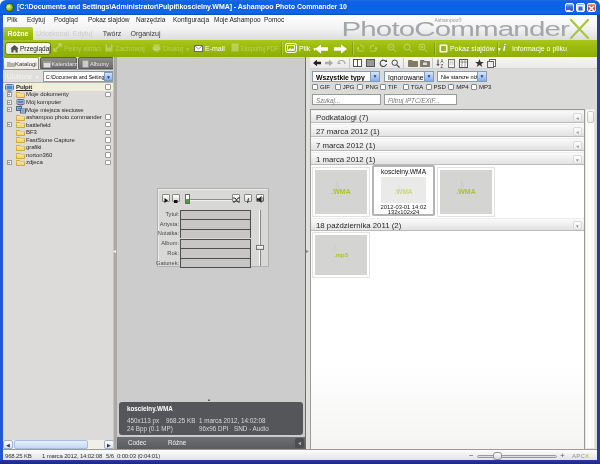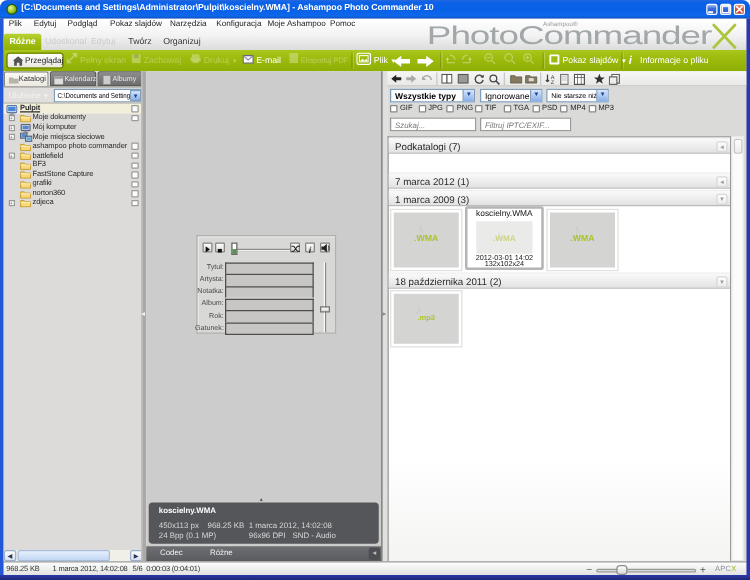--- a/index.html
+++ b/index.html
@@ -443,26 +443,30 @@
  </div>
 
  <div class="rinput" style="left:2px;top:37px;width:69px;">Szukaj...</div>
  <div class="rinput" style="left:74px;top:37px;width:73px;">Filtruj IPTC/EXIF...</div>
 
  <div class="abs" id="rlist" style="left:0px;top:52px;width:275px;height:340px;background:linear-gradient(#ffffff 75%,#f4f4f3);border:1px solid #9a9a9a;border-bottom:none;">
    <div class="ghead" style="top:0px;">
         <span>Podkatalogi (7)</span>
         <div class="gar">◂</div>
       </div>
+   <div class="ghead" style="top:14px;">
+        <span>27 marca 2012 (1)</span>
+        <div class="gar">◂</div>
+      </div>
    <div class="ghead" style="top:28px;">
         <span>7 marca 2012 (1)</span>
         <div class="gar">◂</div>
       </div>
    <div class="ghead" style="top:42px;">
-        <span>1 marca 2009 (3)</span>
+        <span>1 marca 2012 (1)</span>
         <div class="gar">▾</div>
       </div>
 
    <div class="thumb" style="left:2px;top:58px;width:56px;height:48px;">
         <span class="wma">.WMA</span>
         <span class="note">♪</span>
       </div>
    <div class="abs sel" style="left:61px;top:55px;width:63px;height:51px;">
      <div style="position:absolute;left:0;top:1px;width:100%;text-align:center;font-size:6.7px;color:#111;">koscielny.WMA</div>
      <div class="thumb" style="left:7px;top:10px;width:45px;height:26px;border:none;box-shadow:none;background:#eaeae8;">

